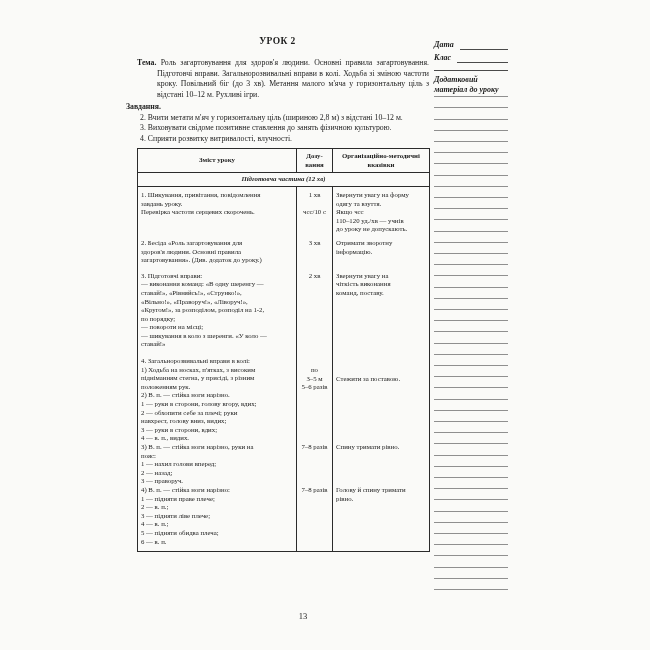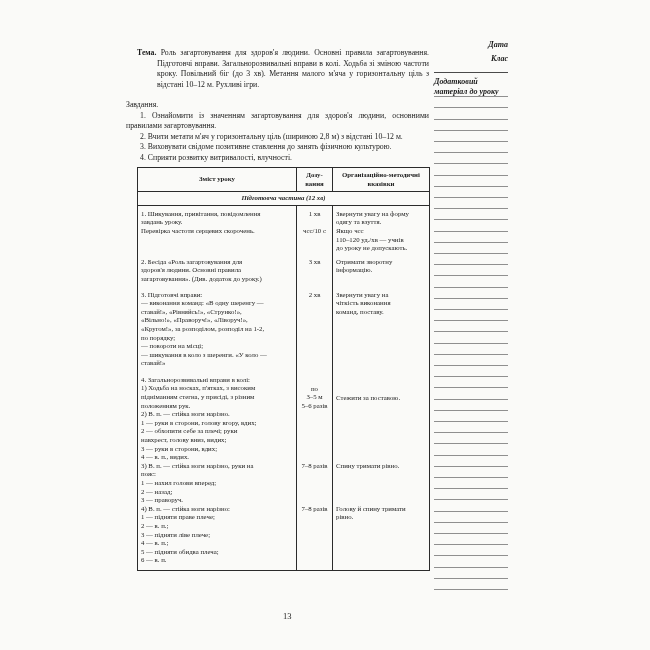--- a/index.html
+++ b/index.html
@@ -6,21 +6,21 @@
   body{
     width:650px;height:650px;position:relative;overflow:hidden;
     background:#fafaf8;color:#1c1c1c;
     font-family:"Liberation Serif","DejaVu Serif",serif;
   }
   
   .main{position:absolute;left:126px;top:36px;width:303px;}
   .title{text-align:center;font-weight:bold;font-size:9.5px;letter-spacing:.4px;margin:0 0 8px 0;}
   .theme{margin:12px 0 0 11px;padding-left:20px;text-indent:-20px;
          font-size:7.8px;line-height:10.6px;text-align:justify;}
-  .sec-label{font-weight:normal;font-size:7.8px;line-height:10.6px;margin-top:10px;}
+  .sec-label{font-weight:bold;font-size:7.8px;line-height:10.6px;margin-top:2px;}
   .task{margin:0;font-size:7.8px;line-height:10.4px;text-indent:14px;text-align:justify;}
   .detail{font-size:7.8px;line-height:10.8px;}
   .detail b{font-weight:bold;}
   .wline{display:inline-block;width:96px;border-bottom:1px solid #222;height:7px;margin-left:4px;}
   
   table.tbl{margin:4px 0 0 11px;width:292px;border-collapse:collapse;
             font-size:6.8px;line-height:8.6px;border:1.5px solid #2b2b2b;table-layout:fixed;}
   .tbl th,.tbl td{border-left:1px solid #2b2b2b;border-right:1px solid #2b2b2b;
                   vertical-align:top;font-weight:normal;}
   .tbl th{border-bottom:1px solid #2b2b2b;font-weight:bold;text-align:center;
@@ -29,41 +29,41 @@
           text-align:center;padding:2px;}
   .c{padding:0 3px;white-space:pre-line;text-align:left;}
   .d{padding:0 1px;white-space:pre-line;text-align:center;}
   .n{padding:0 3px;white-space:pre-line;text-align:left;}
   .pt4{padding-top:4px;} .pt5{padding-top:5px;} .pt7{padding-top:7px;}
   .pt8{padding-top:8px;} .pt17{padding-top:17px;} .pt26{padding-top:26px;}
   .pb5{padding-bottom:5px;}
   
   .mcol{position:absolute;left:434px;top:40px;width:74px;
         font-size:8px;font-style:italic;font-weight:bold;line-height:10px;}
-  .mrow{display:flex;align-items:flex-end;margin-bottom:3px;flex-direction:column;}
+  .mrow{display:flex;align-items:flex-end;margin-bottom:3px;}
   .mrow .lbl{flex:0 0 auto;}
   .mrow .ln{flex:1;border-bottom:1px solid #4a4a4a;height:8px;margin-left:6px;}
   .mdivider{border-bottom:1px solid #4a4a4a;height:4px;margin-bottom:4px;}
   .mheading{white-space:pre-line;margin-bottom:14px;}
   .ruled{position:absolute;left:434px;top:86px;width:74px;height:506px;
          background:repeating-linear-gradient(to bottom,
             transparent 0px,transparent 10.2px,#8f8f8f 10.2px,#8f8f8f 11.2px);}
   
   .pagenum{position:absolute;left:283px;top:611px;width:40px;
-           text-align:left;font-size:8.5px;}
+           text-align:center;font-size:8.5px;}
 </style>
 </head>
 <body>
 
 <div class="main">
+  <div class="title">УРОК 2</div>
 
   <p class="theme"><b>Тема.</b> <span>Роль загартовування для здоров'я людини. Основні правила загартовування. Підготовчі вправи. Загальнорозвивальні вправи в колі. Ходьба зі зміною частоти кроку. Повільний біг (до 3 хв). Метання малого м'яча у горизонтальну ціль з відстані 10–12 м. Рухливі ігри.</span></p>
 
   <div class="sec-label">Завдання.</div>
-  <p class="task">1. Ознайомити із значенням загартовування для здоров'я людини, основними правилами загартовування.</p>
   <p class="task">2. Вчити метати м'яч у горизонтальну ціль (шириною 2,8 м) з відстані 10–12 м.</p>
   <p class="task">3. Виховувати свідоме позитивне ставлення до занять фізичною культурою.</p>
   <p class="task">4. Сприяти розвитку витривалості, влучності.</p>
 
 
   <table class="tbl">
     <colgroup>
         <col style="width:159px">
         <col style="width:36px">
         <col style="width:97px">

